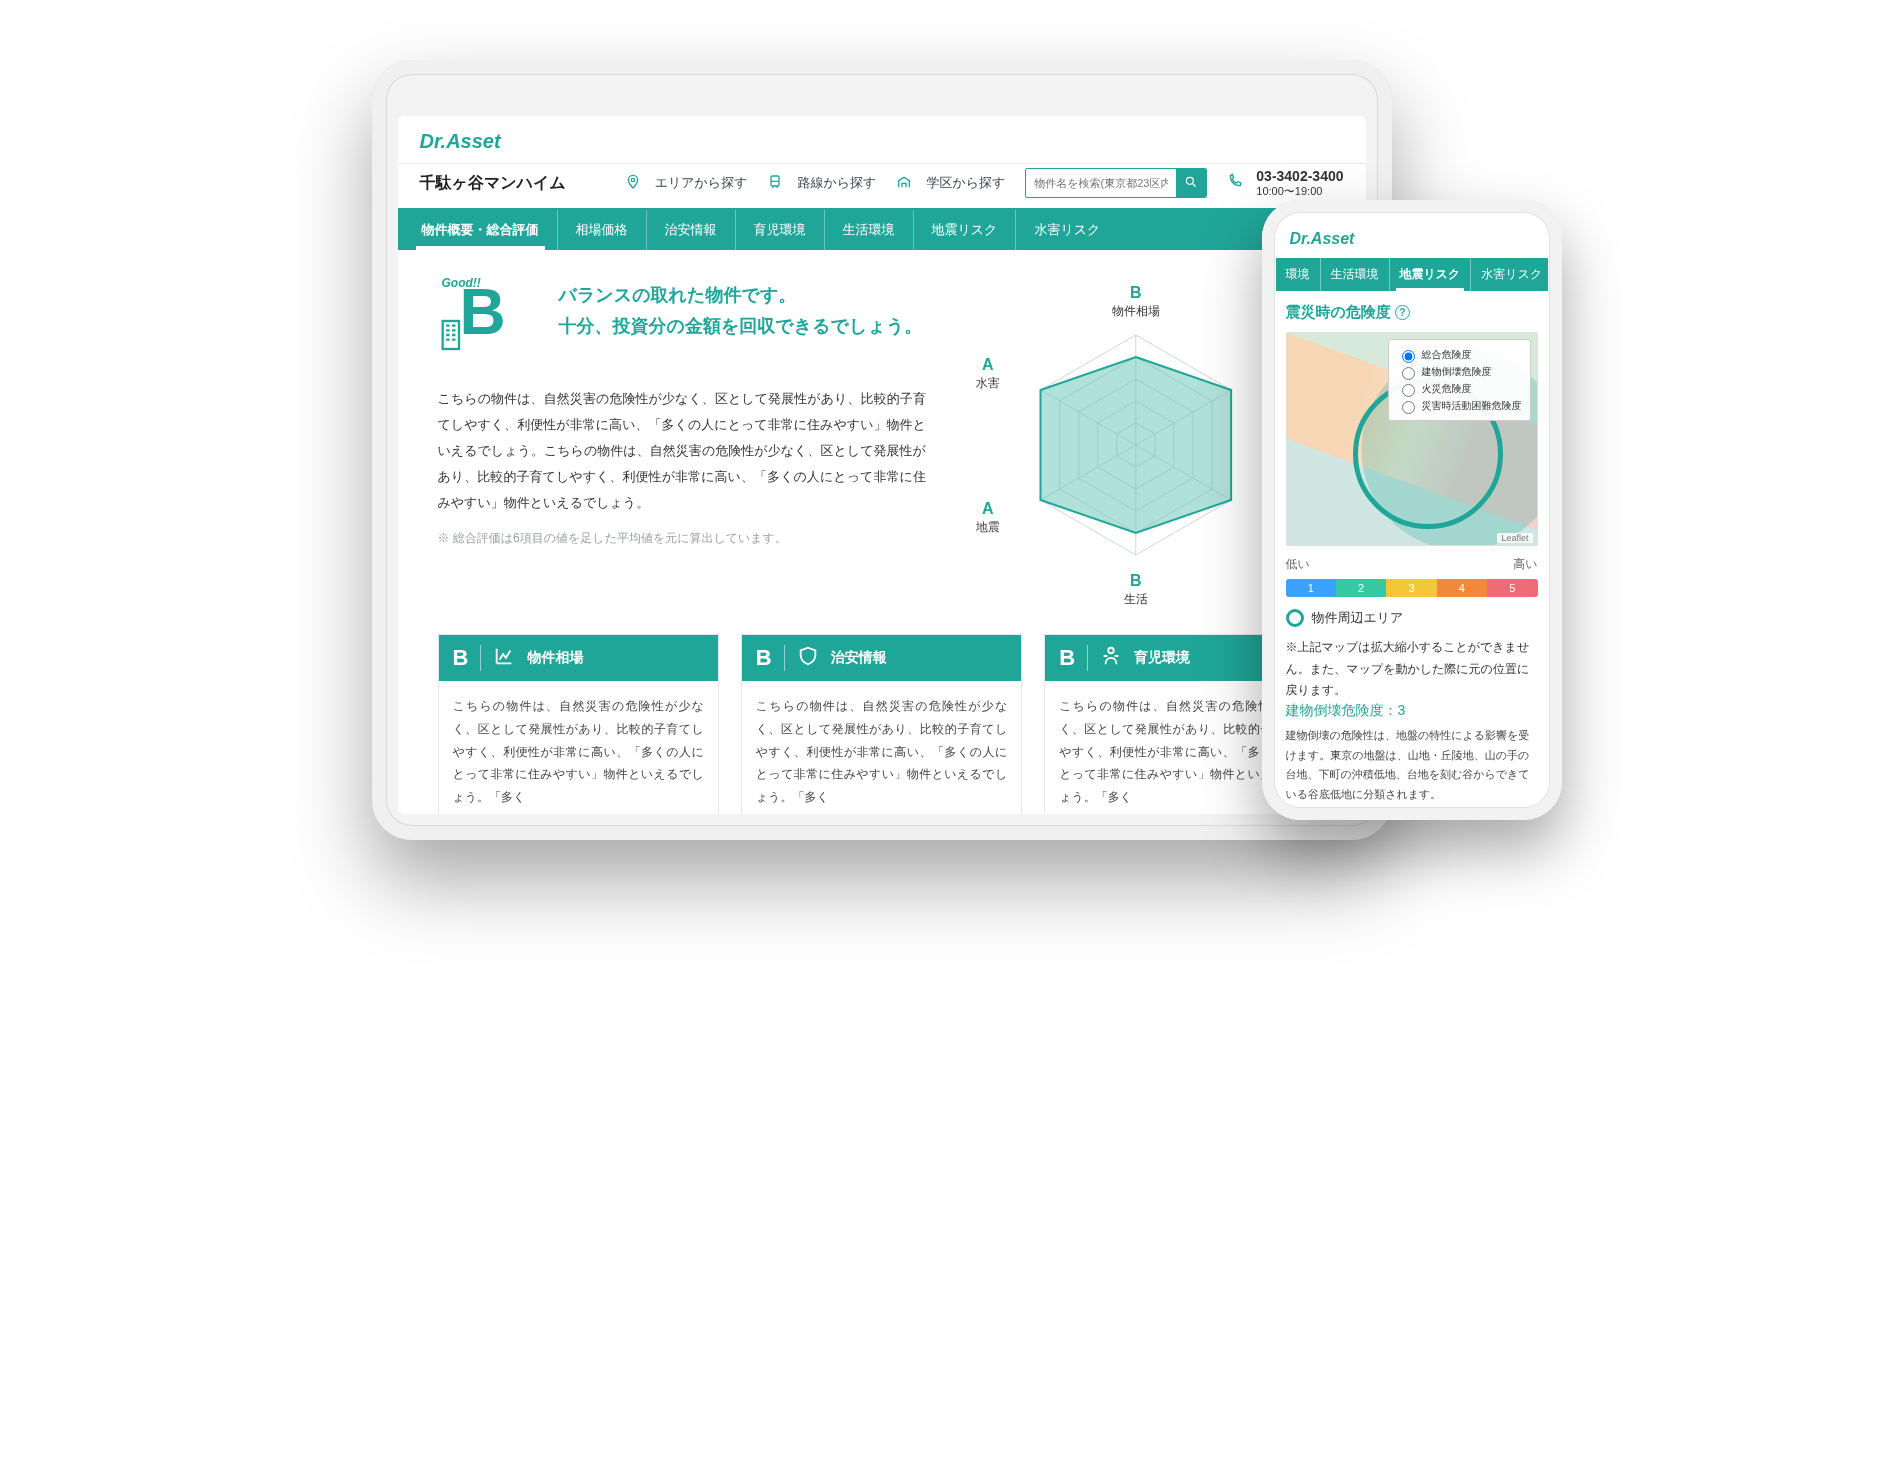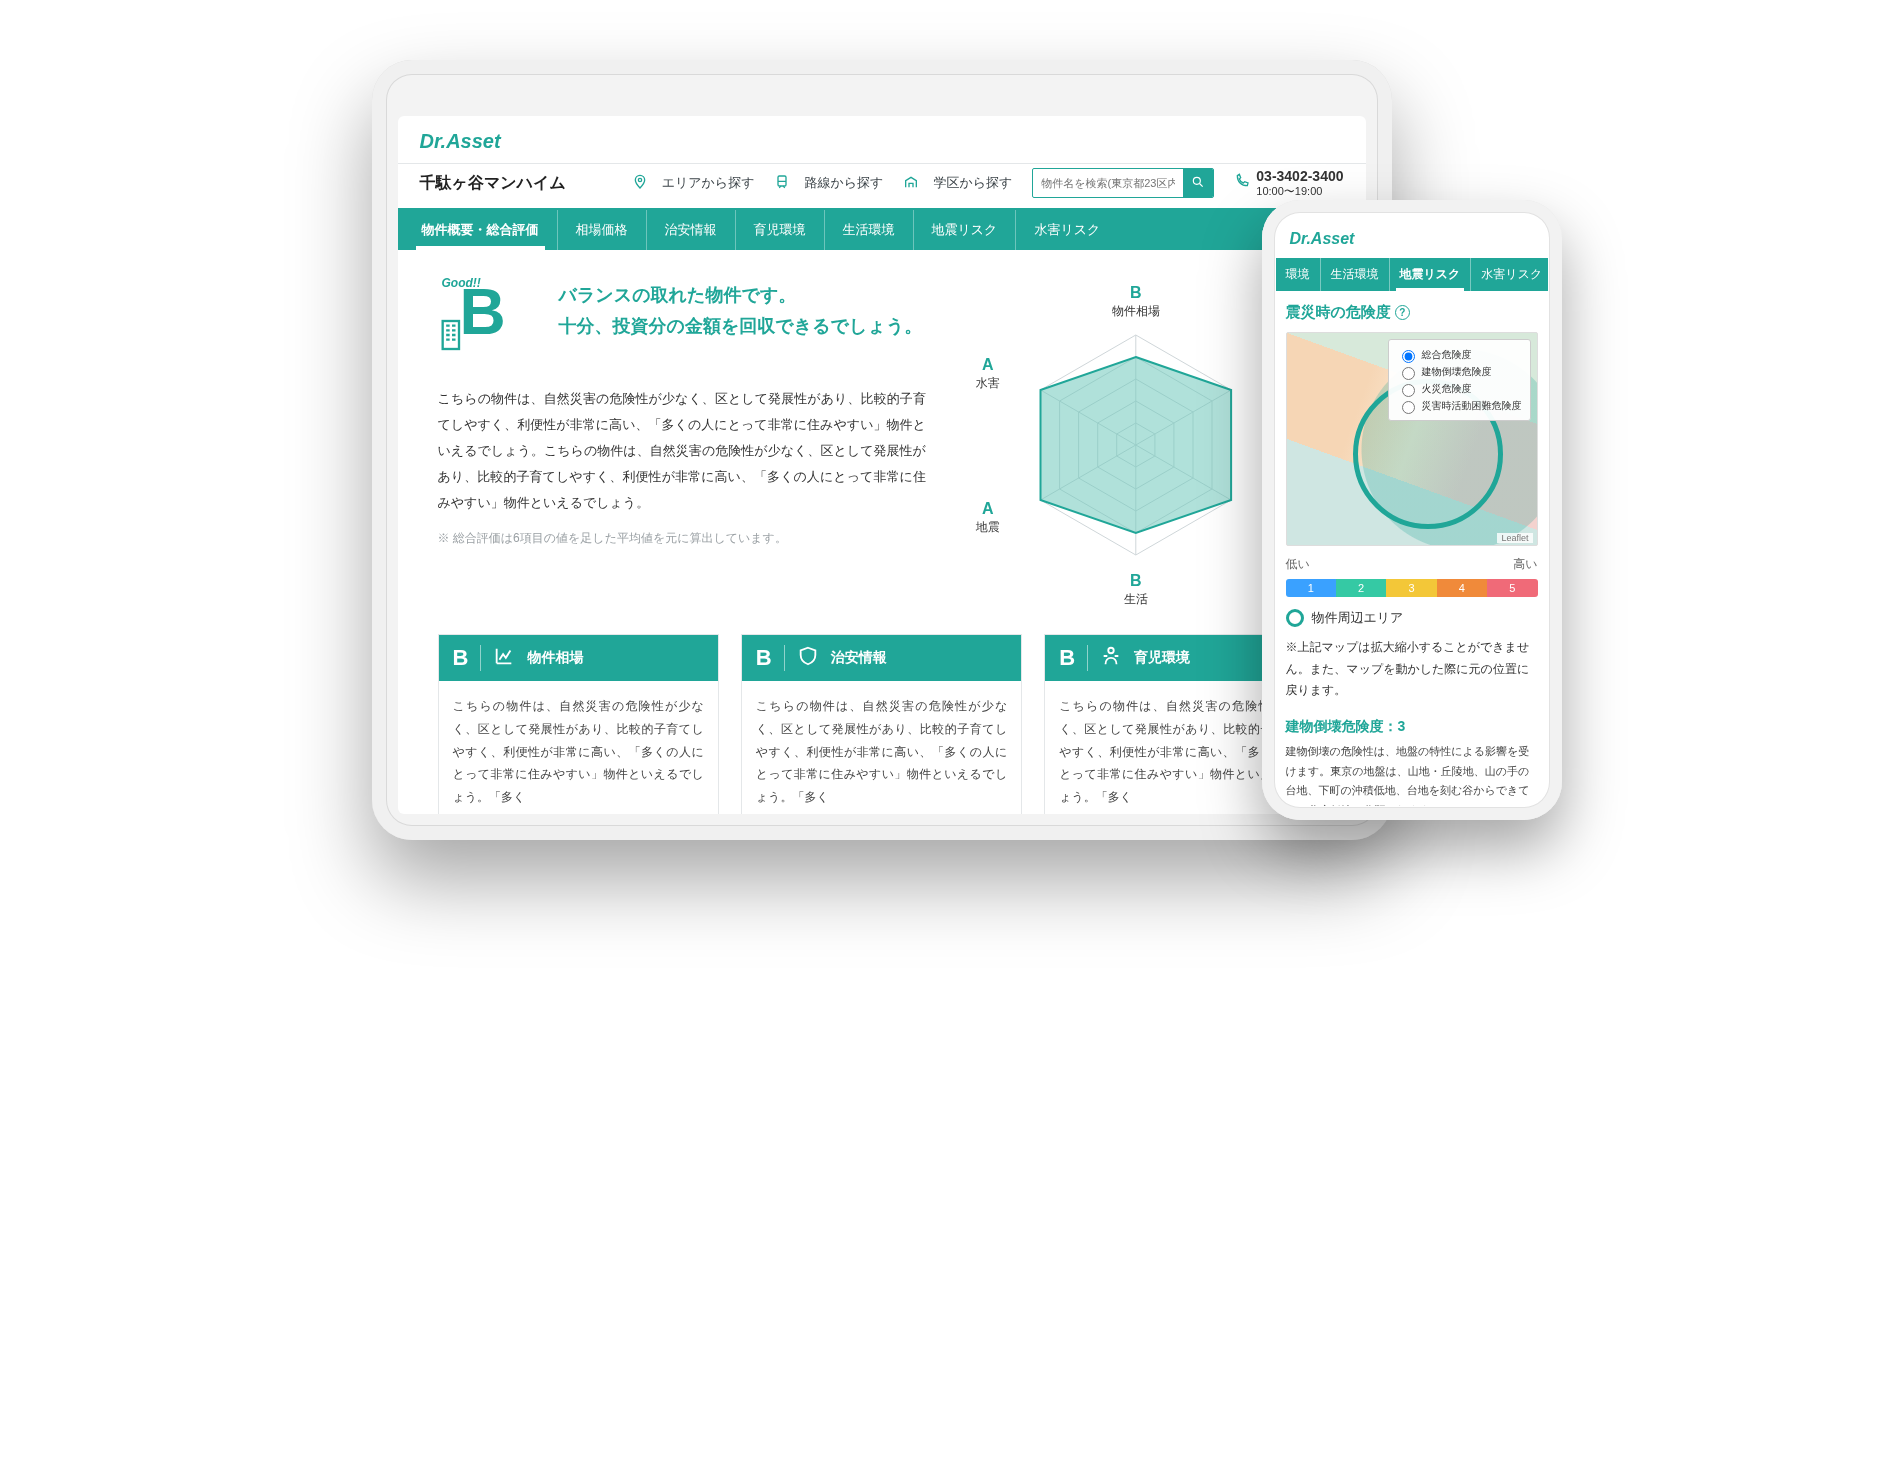--- a/index.html
+++ b/index.html
@@ -65,21 +65,21 @@
   .searchbox{
     display:flex;align-items:center;
     border:1px solid var(--teal);
     border-radius:2px;
     overflow:hidden;
     font-size:11px;
   }
   .searchbox input{border:0;padding:6px 8px;width:150px;font-size:11px;background:#fff;}
   .searchbox .go{background:var(--teal);width:30px;height:28px;display:flex;align-items:center;justify-content:center;}
   .searchbox .go svg{width:14px;height:14px;stroke:#fff;stroke-width:2;fill:none;}
-  .phone{display:flex;align-items:center;gap:6px;font-size:11px;line-height:1.2;color:#333;}
+  .phone{display:flex;align-items:center;gap:13px;font-size:11px;line-height:1.2;color:#333;}
   .phone .num{font-weight:700;font-size:14px;}
 
   
   .tabbar{
     background:var(--teal);
     display:flex;
     padding:0 6px;
   }
   .tab{
     color:#fff;
@@ -166,21 +166,21 @@
   .p-map-legend label{display:flex;align-items:center;gap:4px;cursor:pointer;}
   .leaflet{position:absolute;right:4px;bottom:2px;font-size:9px;color:#777;background:rgba(255,255,255,.8);padding:0 4px;}
 
   .lh-row{display:flex;justify-content:space-between;font-size:12px;color:#666;margin-top:10px;}
   .scale{display:flex;margin-top:6px;border-radius:3px;overflow:hidden;font-size:11px;color:#fff;}
   .scale span{flex:1;text-align:center;padding:3px 0;}
 
   .legend-circle{display:flex;align-items:center;gap:8px;margin-top:12px;font-size:13px;color:#333;}
   .legend-circle .c{width:18px;height:18px;border:3px solid var(--teal);border-radius:50%;}
   .p-note{font-size:12px;line-height:1.8;color:#333;margin-top:10px;}
-  .p-sub{color:var(--teal);font-weight:700;font-size:14px;margin-top:16px;}
+  .p-sub{color:var(--teal);font-weight:400;font-size:14px;}
   .p-body{font-size:11px;line-height:1.8;color:#444;margin-top:6px;}
 </style>
 </head>
 <body>
 
 <div class="stage">
 
   <div class="laptop">
     <div class="laptop-screen">
 

